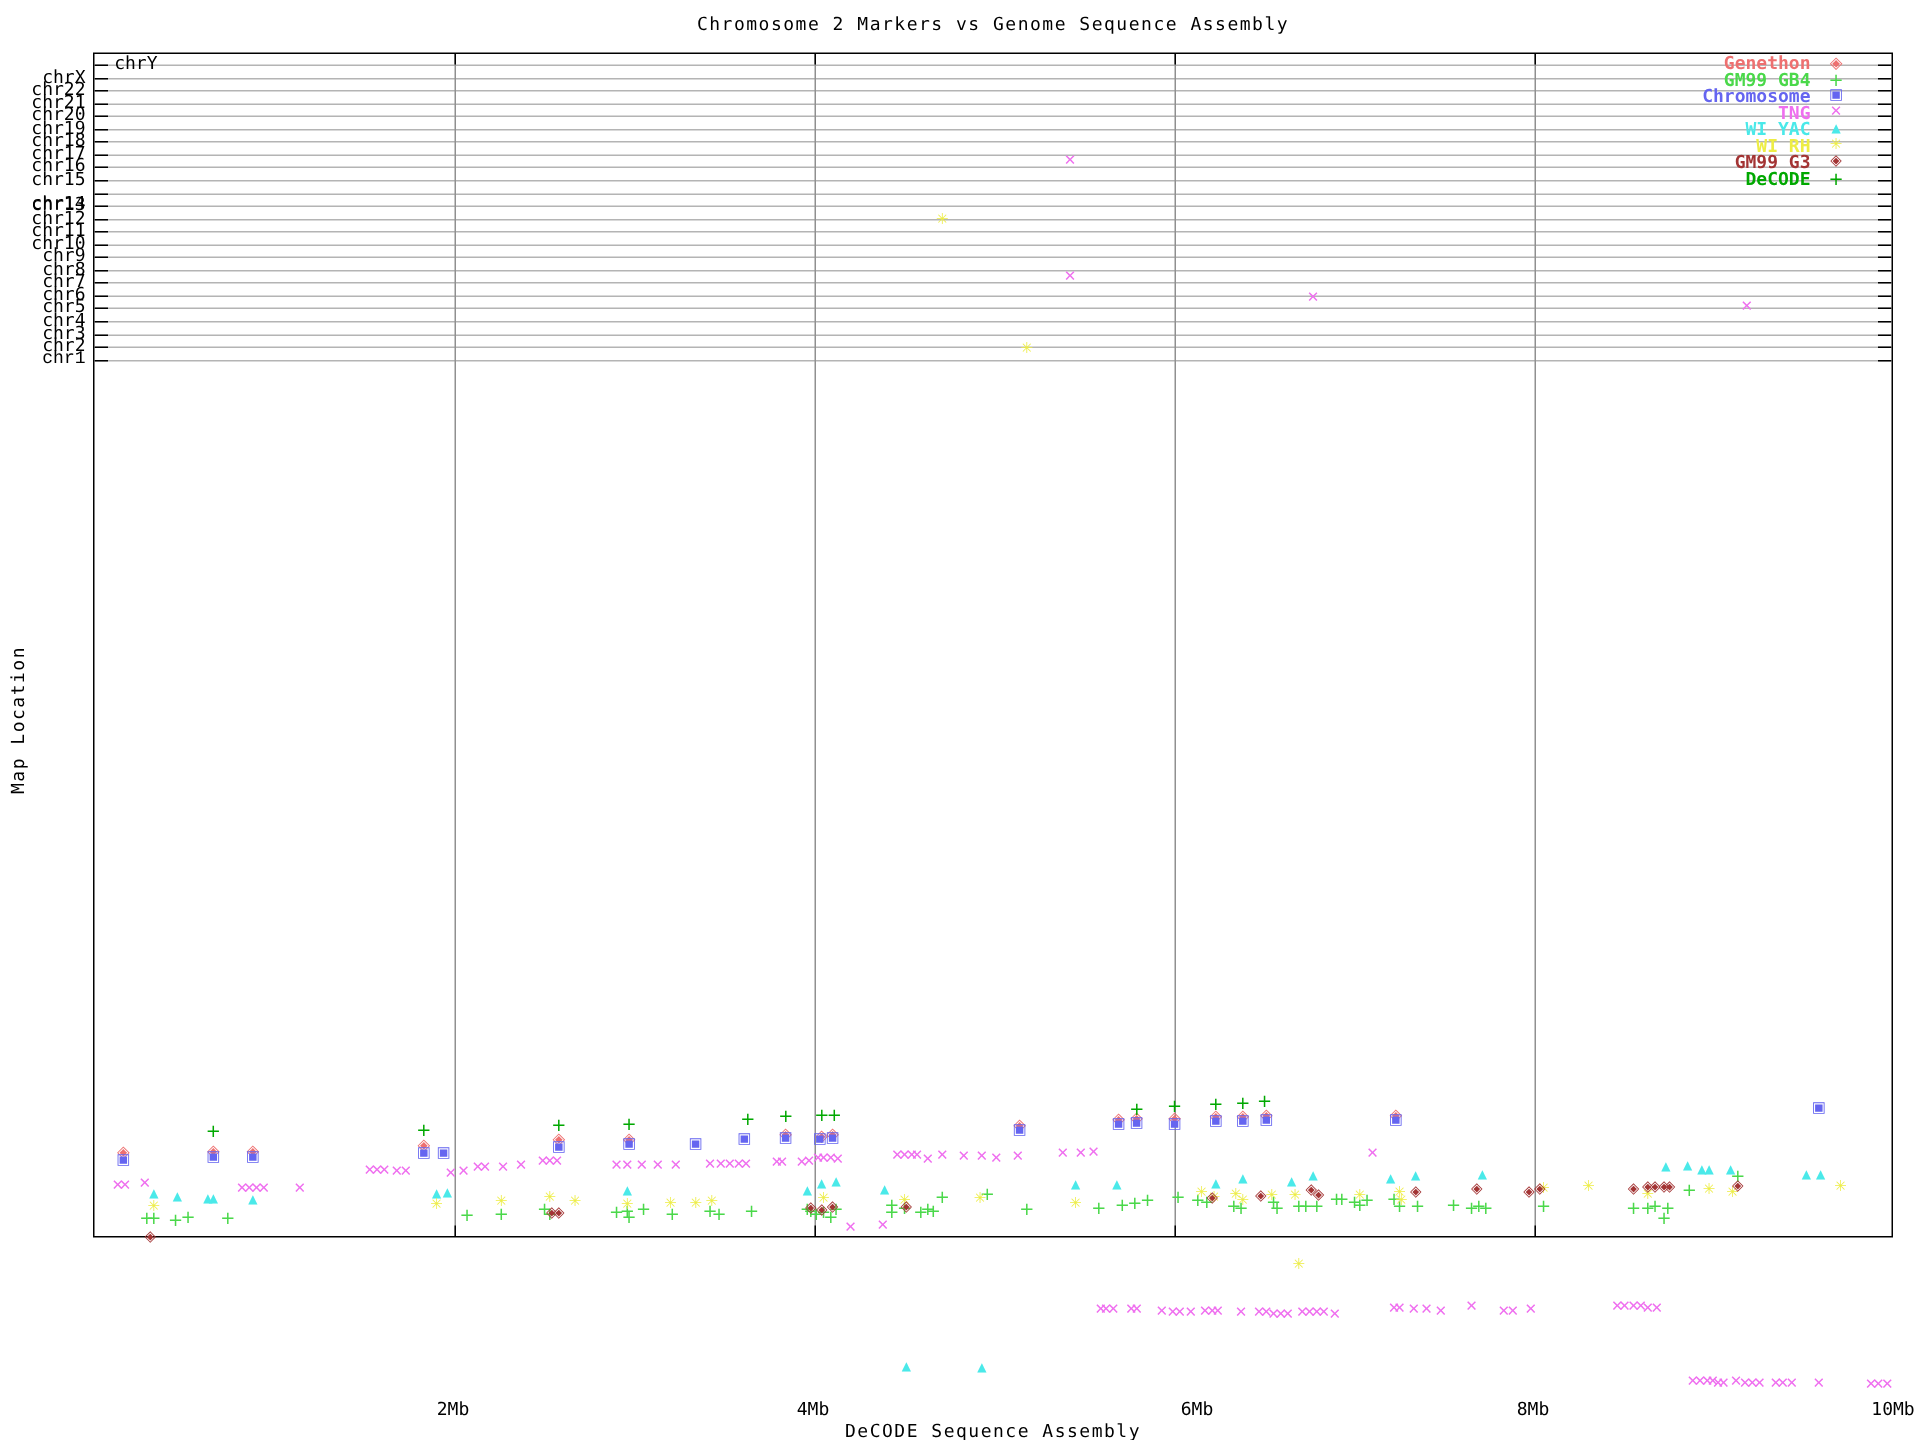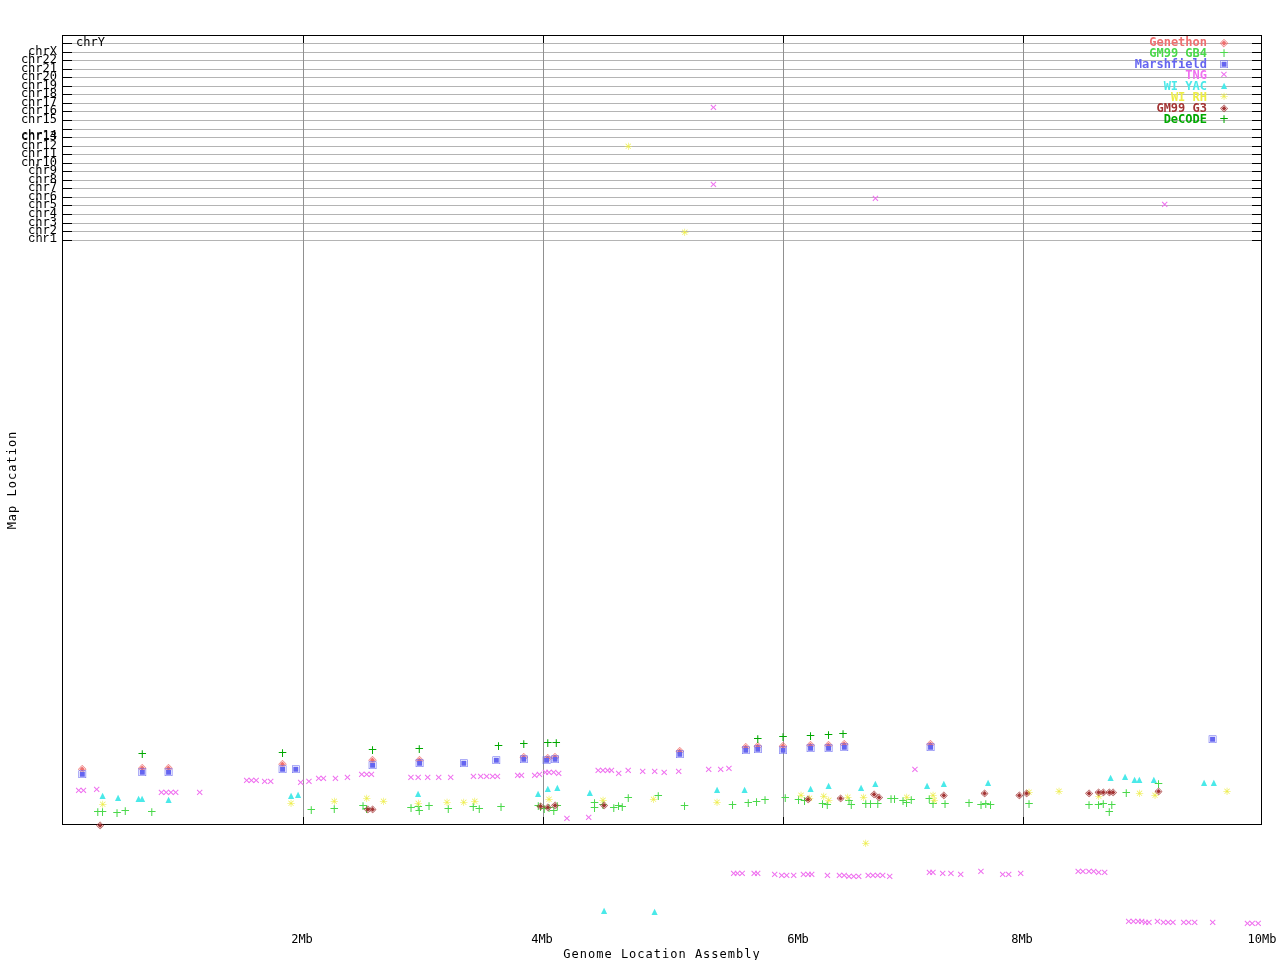--- a/index.html
+++ b/index.html
@@ -20,20 +20,21 @@
   .ycat{position:absolute;left:0;width:57px;text-align:right;font-size:12px;line-height:12px;}
   .xtick{position:absolute;top:932px;transform:translateX(-50%);font-size:12px;}
   .pt{position:absolute;line-height:1;font-family:"DejaVu Sans",sans-serif;transform:translate(-50%,-50%);pointer-events:none;}
   .leg-label{position:absolute;width:220px;text-align:right;font-size:12px;line-height:12px;font-weight:bold;}
   .leg-mark{position:absolute;line-height:1;font-family:"DejaVu Sans",sans-serif;transform:translate(-50%,-50%);}
 </style>
 </head>
 <body>
 
 <div class="screen">
+  <div class="title">Chromosome 2 Markers vs Genome Sequence Assembly</div>
   <div class="ylabel">Map Location</div>
   <div class="plot">
       <div class="hgrid" style="top: 7px;"></div>
       <div class="tick-l" style="top: 7px;"></div>
       <div class="tick-r" style="top: 7px;"></div>
       <div class="hgrid" style="top: 15.55px;"></div>
       <div class="tick-l" style="top: 15.55px;"></div>
       <div class="tick-r" style="top: 15.55px;"></div>
       <div class="hgrid" style="top: 24.1px;"></div>
       <div class="tick-l" style="top: 24.1px;"></div>
@@ -110,21 +111,21 @@
       <div class="tick-b" style="left: 480px;"></div>
       <div class="tick-t" style="left: 480px;"></div>
       <div class="tick-b" style="left: 720px;"></div>
       <div class="tick-t" style="left: 720px;"></div>
       <div class="tick-b" style="left: 960px;"></div>
       <div class="tick-t" style="left: 960px;"></div>
       <div class="leg-label" style="left: 924px; top: 0px; color: rgb(238, 112, 112);">Genethon</div>
       <span class="leg-mark" style="left: 1161px; top: 6px; color: rgb(238, 112, 112); font-size: 11px;">◈</span>
       <div class="leg-label" style="left: 924px; top: 11px; color: rgb(74, 216, 74);">GM99 GB4</div>
       <span class="leg-mark" style="left: 1161px; top: 17px; color: rgb(74, 216, 74); font-size: 12px;">+</span>
-      <div class="leg-label" style="left: 924px; top: 22px; color: rgb(101, 101, 240);">Marshfield</div>
+      <div class="leg-label" style="left: 924px; top: 22px; color: rgb(101, 101, 240);">Chromosome</div>
       <span class="leg-mark" style="left: 1161px; top: 28px; color: rgb(101, 101, 240); font-size: 10px;">▣</span>
       <div class="leg-label" style="left: 924px; top: 33px; color: rgb(239, 111, 239);">TNG</div>
       <span class="leg-mark" style="left: 1161px; top: 39px; color: rgb(239, 111, 239); font-size: 10px;">✕</span>
       <div class="leg-label" style="left: 924px; top: 44px; color: rgb(74, 233, 233);">WI YAC</div>
       <span class="leg-mark" style="left: 1161px; top: 50px; color: rgb(74, 233, 233); font-size: 8px;">▲</span>
       <div class="leg-label" style="left: 924px; top: 55px; color: rgb(237, 237, 69);">WI RH</div>
       <span class="leg-mark" style="left: 1161px; top: 61px; color: rgb(237, 237, 69); font-size: 10px;">✳</span>
       <div class="leg-label" style="left: 924px; top: 66px; color: rgb(163, 52, 52);">GM99 G3</div>
       <span class="leg-mark" style="left: 1161px; top: 72px; color: rgb(163, 52, 52); font-size: 10px;">◈</span>
       <div class="leg-label" style="left: 924px; top: 77px; color: rgb(0, 168, 0);">DeCODE</div>
@@ -437,21 +438,21 @@
       <span class="pt" style="left: 435.6px; top: 710px; color: rgb(0, 168, 0); font-size: 12px;">+</span>
       <span class="pt" style="left: 460.8px; top: 708px; color: rgb(0, 168, 0); font-size: 12px;">+</span>
       <span class="pt" style="left: 484.8px; top: 707px; color: rgb(0, 168, 0); font-size: 12px;">+</span>
       <span class="pt" style="left: 493.2px; top: 707px; color: rgb(0, 168, 0); font-size: 12px;">+</span>
       <span class="pt" style="left: 694.8px; top: 703px; color: rgb(0, 168, 0); font-size: 12px;">+</span>
       <span class="pt" style="left: 720px; top: 701px; color: rgb(0, 168, 0); font-size: 12px;">+</span>
       <span class="pt" style="left: 747.6px; top: 700px; color: rgb(0, 168, 0); font-size: 12px;">+</span>
       <span class="pt" style="left: 765.6px; top: 699px; color: rgb(0, 168, 0); font-size: 12px;">+</span>
       <span class="pt" style="left: 780px; top: 698px; color: rgb(0, 168, 0); font-size: 12px;">+</span>
     </div>
-  <div class="xlabel">Genome Location Assembly</div>
+  <div class="xlabel">DeCODE Sequence Assembly</div>
 <div class="ycat" style="top: 36px; margin-left: 48px;">chrY</div>
     <div class="ycat" style="top: 44.55px;">chrX</div>
     <div class="ycat" style="top: 53.1px;">chr22</div>
     <div class="ycat" style="top: 61.65px;">chr21</div>
     <div class="ycat" style="top: 70.2px;">chr20</div>
     <div class="ycat" style="top: 78.75px;">chr19</div>
     <div class="ycat" style="top: 87.3px;">chr18</div>
     <div class="ycat" style="top: 95.85px;">chr17</div>
     <div class="ycat" style="top: 104.4px;">chr16</div>
     <div class="ycat" style="top: 112.95px;">chr15</div>

